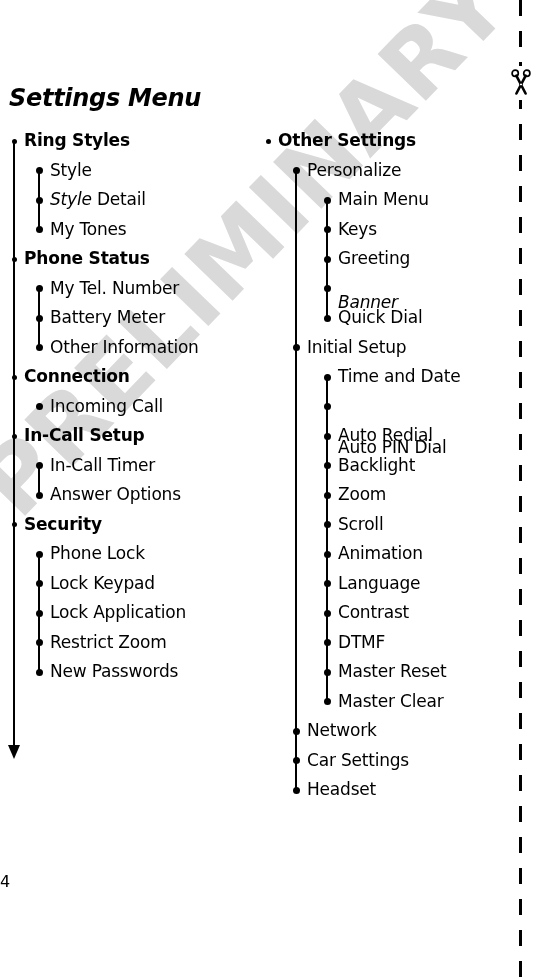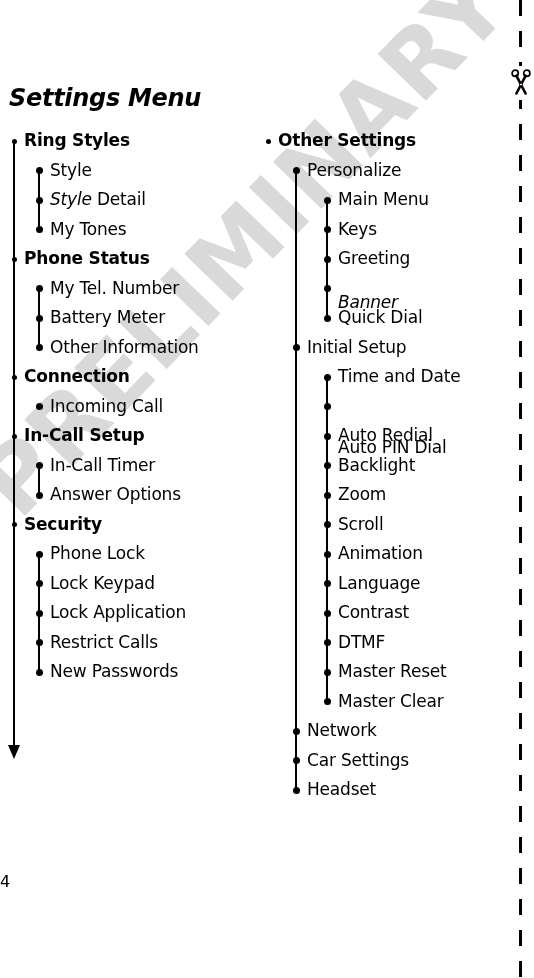--- a/index.html
+++ b/index.html
@@ -212,21 +212,21 @@
         <div class="vline" style="left: 38px; top: 465.5px; height: 29.5px;"></div>
         <div class="bullet lvl1" style="left: 11.5px; top: 522px;"></div>
         <div class="row t1" style="left: 24px; top: 515.5px;"><span>Security</span></div>
         <div class="bullet lvl2" style="left: 35.5px; top: 550.5px;"></div>
         <div class="row t2" style="left: 50px; top: 545px;"><span>Phone Lock</span></div>
         <div class="bullet lvl2" style="left: 35.5px; top: 580px;"></div>
         <div class="row t2" style="left: 50px; top: 574.5px;"><span>Lock Keypad</span></div>
         <div class="bullet lvl2" style="left: 35.5px; top: 609.5px;"></div>
         <div class="row t2" style="left: 50px; top: 604px;"><span>Lock Application</span></div>
         <div class="bullet lvl2" style="left: 35.5px; top: 639px;"></div>
-        <div class="row t2" style="left: 50px; top: 633.5px;"><span>Restrict Calls</span></div>
+        <div class="row t2" style="left: 50px; top: 633.5px;"><span>Restrict Zoom</span></div>
         <div class="bullet lvl2" style="left: 35.5px; top: 668.5px;"></div>
         <div class="row t2" style="left: 50px; top: 663px;"><span>New Passwords</span></div>
         <div class="vline" style="left: 38px; top: 554px; height: 118px;"></div>
         <div class="vline" style="left: 13px; top: 141px; height: 604px;"></div>
         <div class="arrowhead" style="left: 8px; top: 745px;"></div>
       </div>
     <div id="col-right" class="column">
         <div class="bullet lvl1" style="left: 10.5px; top: 138.5px;"></div>
         <div class="row t1" style="left: 23px; top: 132px;"><span>Other Settings</span></div>
         <div class="bullet lvl2" style="left: 37.5px; top: 167px;"></div>

